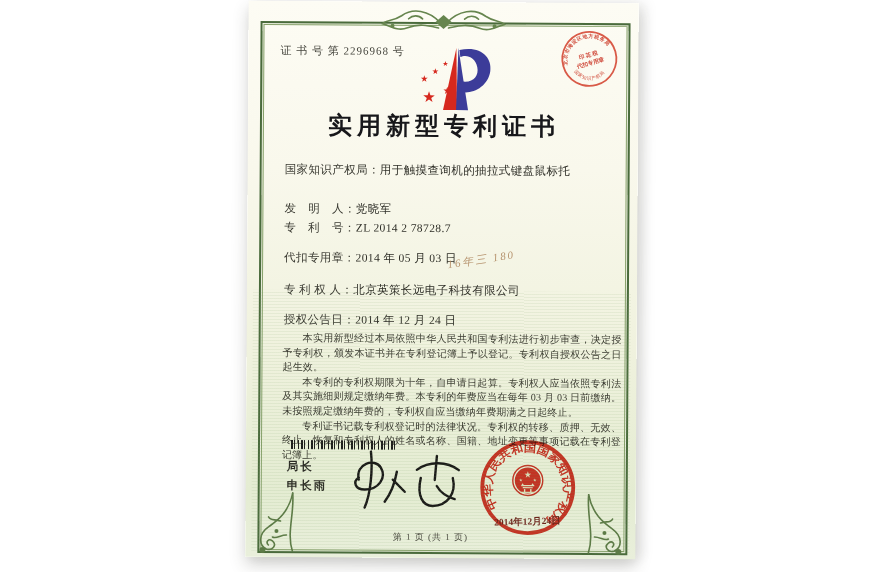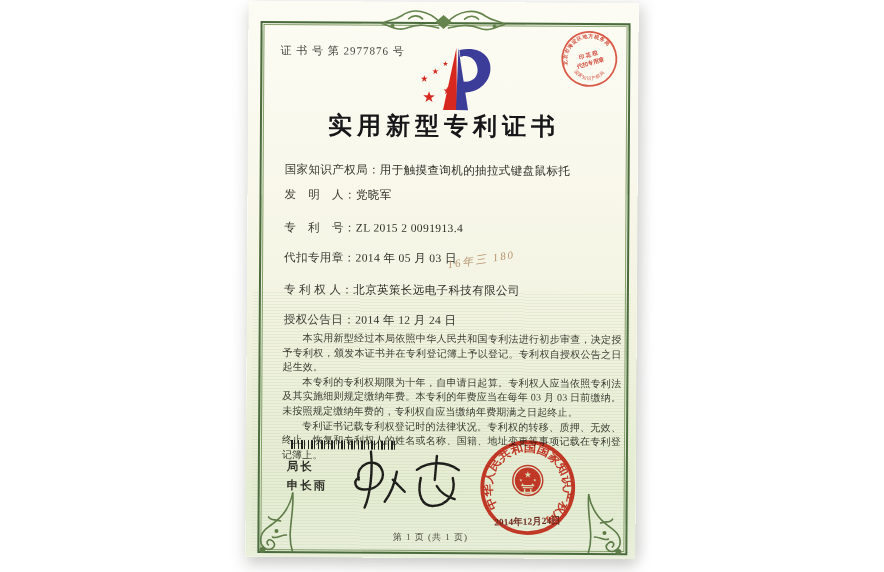--- a/index.html
+++ b/index.html
@@ -100,21 +100,21 @@
         <path d="M40,2 C42,22 34,42 40,60"></path>
         <path d="M28,30 C22,28 18,30 16,26"></path>
         <path d="M34,44 C28,44 24,48 20,46"></path>
       </g>
       <circle cx="10" cy="59" r="3" fill="#5c7a46"></circle>
       <circle cx="24" cy="40" r="2" fill="#5c7a46"></circle>
     </svg>
 
     <div class="cert-no">
       <span>证 书 号</span>
-      <span>第 2977876 号</span>
+      <span>第 2296968 号</span>
     </div>
 
     <svg class="logo" viewBox="0 0 88 72">
       <polygon points="44,6 45,68 31,68" fill="#d6281e"></polygon>
       <polygon points="46,6 56,68 44,68" fill="#3c3c99"></polygon>
       <path d="M47,8 C68,3 80,15 78,29 C76,44 61,52 50,50 L48,39 C60,42 67,34 65,25 C63,14 53,12 48,15 Z" fill="#3c3c99"></path>
       <g fill="#d6281e" text-anchor="middle" font-family="'DejaVu Sans',sans-serif">
         <text x="12" y="40" font-size="9">★</text>
         <text x="23" y="32" font-size="8">★</text>
         <text x="33" y="24" font-size="7">★</text>
@@ -137,25 +137,25 @@
       </text>
       <text x="31" y="29" font-size="5.6" fill="#cf3a2c" text-anchor="middle" font-weight="bold">印 花 税</text>
       <text x="31" y="37" font-size="5.6" fill="#cf3a2c" text-anchor="middle" font-weight="bold">代扣专用章</text>
     </svg>
 
     <div class="title">实用新型专利证书</div>
 
     <div class="field" style="top:161px">
       <span class="lbl">国家知识产权局：</span><span class="val">用于触摸查询机的抽拉式键盘鼠标托</span>
     </div>
-    <div class="field" style="top:186px">
+    <div class="field" style="top:200px">
       <span class="lbl">发　明　人：</span><span class="val">党晓军</span>
     </div>
     <div class="field" style="top:219px">
-      <span class="lbl">专　利　号：</span><span class="val">ZL 2015 2 0091913.4</span>
+      <span class="lbl">专　利　号：</span><span class="val">ZL 2014 2 78728.7</span>
     </div>
     <div class="field" style="top:249px">
       <span class="lbl">代扣专用章：</span><span class="val">2014 年 05 月 03 日</span>
     </div>
     <div class="field" style="top:281px">
       <span class="lbl">专 利 权 人：</span><span class="val">北京英策长远电子科技有限公司</span>
     </div>
     <div class="field" style="top:311px">
       <span class="lbl">授权公告日：</span><span class="val">2014 年 12 月 24 日</span>
     </div>

